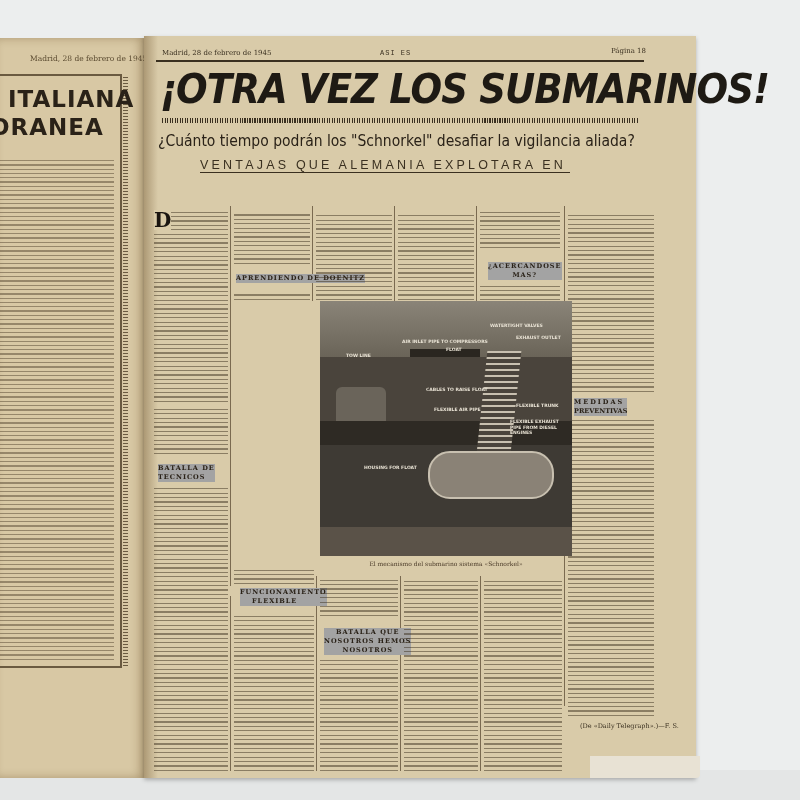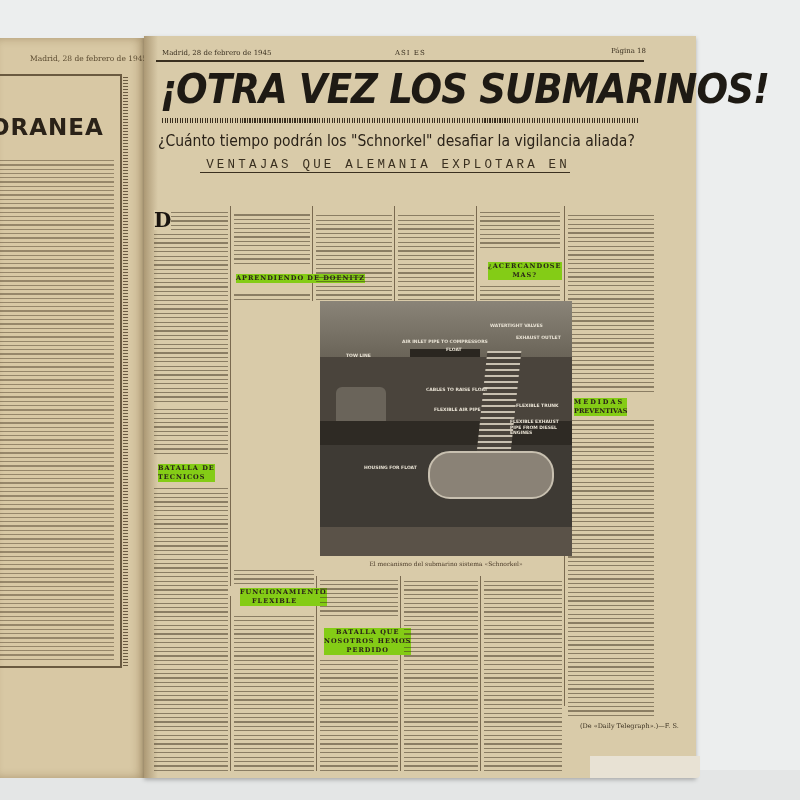--- a/index.html
+++ b/index.html
@@ -18,31 +18,31 @@
     background:repeating-linear-gradient(0deg,rgba(70,55,35,.45) 0 1.3px,transparent 1.3px 4.3px);}
   .semanario-box{position:absolute;left:0;top:605px;width:108px;height:93px;border:1.5px solid #6a5a40;border-left:none;}
   .sem-line{position:absolute;left:22px;font-family:"DejaVu Sans",sans-serif;font-size:10.5px;color:#3a3020;letter-spacing:1.5px;border-bottom:1.3px solid #4a4030;width:70px;white-space:nowrap;}
   .sem-line.split{display:flex;justify-content:space-between;}
   
   .page{position:absolute;left:144px;top:36px;width:552px;height:742px;background:#d9cba9;
     box-shadow:0 2px 4px rgba(0,0,0,.25);}
   .page::before{content:"";position:absolute;left:0;top:0;width:14px;height:100%;background:linear-gradient(90deg,rgba(90,60,20,.35),transparent);}
   .hdr{position:absolute;left:12px;top:10px;width:488px;height:14px;border-bottom:2px solid #3a3020;font-size:7px;color:#3a3020;}
   .hdr .d{position:absolute;left:6px;top:3px;white-space:nowrap;}
-  .hdr .c{position:absolute;left:239px;top:3px;letter-spacing:1px;white-space:nowrap;}
+  .hdr .c{position:absolute;left:224px;top:3px;letter-spacing:1px;white-space:nowrap;font-family:Liberation Mono, monospace;}
   .hdr .p{position:absolute;right:-2px;top:1px;white-space:nowrap;}
   .headline{position:absolute;left:16px;top:30px;width:488px;font-family:"DejaVu Sans",sans-serif;font-weight:bold;font-style:italic;
     font-size:40px;line-height:46px;color:#1e1a14;letter-spacing:-1px;transform:scaleX(.93);transform-origin:left;white-space:nowrap;}
   .headline-rule{position:absolute;left:18px;top:82px;width:476px;height:5px;
     background:repeating-linear-gradient(90deg,#3a3020 0 1px,transparent 1px 2.5px);}
   .subhead{position:absolute;left:14px;top:96px;font-family:"DejaVu Sans",sans-serif;font-size:15.5px;color:#2a2218;white-space:nowrap;transform:scaleX(.9);transform-origin:left;}
-  .deck{position:absolute;left:56px;font-family:Liberation Mono, monospace;font-size:12.5px;color:#3a3020;letter-spacing:3.2px;border-bottom:1.2px solid #3a3020;white-space:nowrap;width:370px;text-align:right;}
+  .deck{position:absolute;left:56px;font-family:Liberation Sans, sans-serif;font-size:12.5px;color:#3a3020;letter-spacing:3.2px;border-bottom:1.2px solid #3a3020;white-space:nowrap;width:370px;}
   .col-rule{position:absolute;width:1px;background:#7a6a50;}
   .txt{position:absolute;background:repeating-linear-gradient(0deg,rgba(60,48,30,.5) 0 1.2px,transparent 1.2px 4.4px);}
-  .sec-head{position:absolute;font-size:6.5px;font-weight:bold;color:#2a2218;letter-spacing:1px;line-height:9px;background:#84cc16;white-space:nowrap;}
+  .sec-head{position:absolute;font-size:6.5px;font-weight:bold;color:#2a2218;letter-spacing:1px;line-height:9px;background:#a3a3a3;white-space:nowrap;}
   .dropcap{position:absolute;font-size:20px;font-weight:bold;color:#1a1510;line-height:20px;background:#d9cba9;}
   .figure{position:absolute;left:176px;top:265px;width:252px;height:255px;background:#5a5248;overflow:hidden;}
   .fig-sky{position:absolute;left:0;top:0;width:100%;height:56px;background:linear-gradient(180deg,#8a8478,#6a6458);}
   .fig-sea{position:absolute;left:0;top:56px;width:100%;height:80px;background:#4a443c;}
   .fig-sea2{position:absolute;left:0;top:136px;width:100%;height:90px;background:#3e3a34;}
   .fig-ship{position:absolute;left:90px;top:48px;width:70px;height:8px;background:#2a2620;}
   .fig-tower{position:absolute;left:160px;top:50px;width:34px;height:140px;background:repeating-linear-gradient(180deg,#c8c0b0 0 2px,#4a443c 2px 6px);transform:skewX(-6deg);}
   .fig-sub{position:absolute;left:0;top:120px;width:252px;height:24px;background:#2e2a24;}
   .fig-conning{position:absolute;left:16px;top:86px;width:50px;height:40px;background:#6a645a;border-radius:6px 6px 0 0;}
   .fig-cut{position:absolute;left:108px;top:150px;width:122px;height:44px;border-radius:22px;background:#8a8276;border:2px solid #c8c0b0;}
@@ -53,20 +53,21 @@
 </style>
 </head>
 <body>
 
 <div class="bg-bottom"></div>
 
 <div class="left-page">
   <div class="left-date">Madrid, 28 de febrero de 1945</div>
   <div class="left-frame">
     <div class="stripe"></div>
+    <div class="left-title">ITALIANA</div>
     <div class="left-title l2">ORANEA</div>
     <div class="left-text"></div>
   </div>
 </div>
 
 <div class="page">
   <div class="hdr">
     <span class="d">Madrid, 28 de febrero de 1945</span>
     <span class="c">ASI ES</span>
     <span class="p">Página 18</span>
@@ -104,21 +105,21 @@
     <div>FUNCIONAMIENTO</div>
     <div style="padding-left:12px">FLEXIBLE</div>
   </div>
   <div class="txt" style="left:90px;top:578px;width:80px;height:157px"></div>
 
   <div class="txt" style="left:172px;top:176px;width:76px;height:88px"></div>
   <div class="txt" style="left:176px;top:542px;width:78px;height:38px"></div>
   <div class="sec-head" style="left:180px;top:592px;text-align:center">
     <div>BATALLA QUE</div>
     <div>NOSOTROS HEMOS</div>
-    <div>PERDIDO</div>
+    <div>NOSOTROS</div>
   </div>
   <div class="txt" style="left:176px;top:624px;width:78px;height:111px"></div>
 
   <div class="txt" style="left:254px;top:176px;width:76px;height:88px"></div>
   <div class="txt" style="left:260px;top:542px;width:74px;height:193px"></div>
 
   <div class="txt" style="left:336px;top:176px;width:80px;height:36px"></div>
   <div class="sec-head" style="left:344px;top:226px;text-align:center">
     <div>¿ACERCANDOSE</div>
     <div>MAS?</div>

